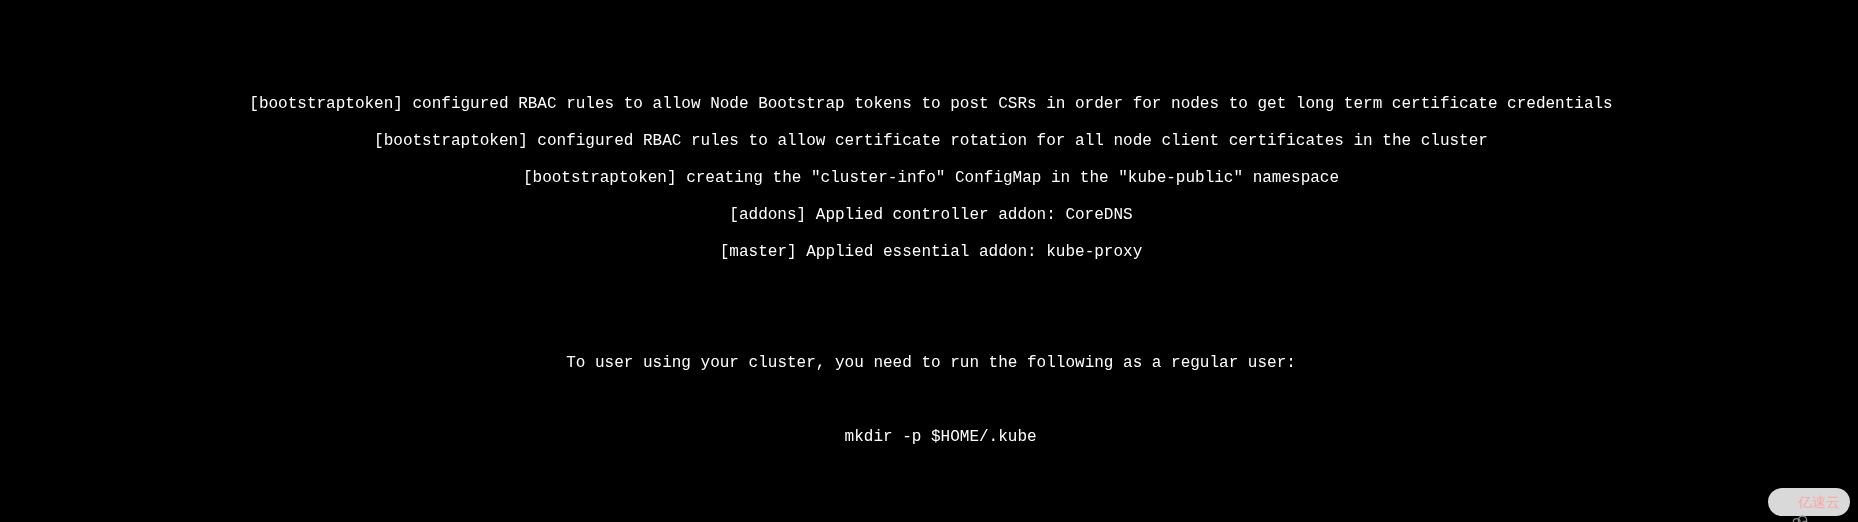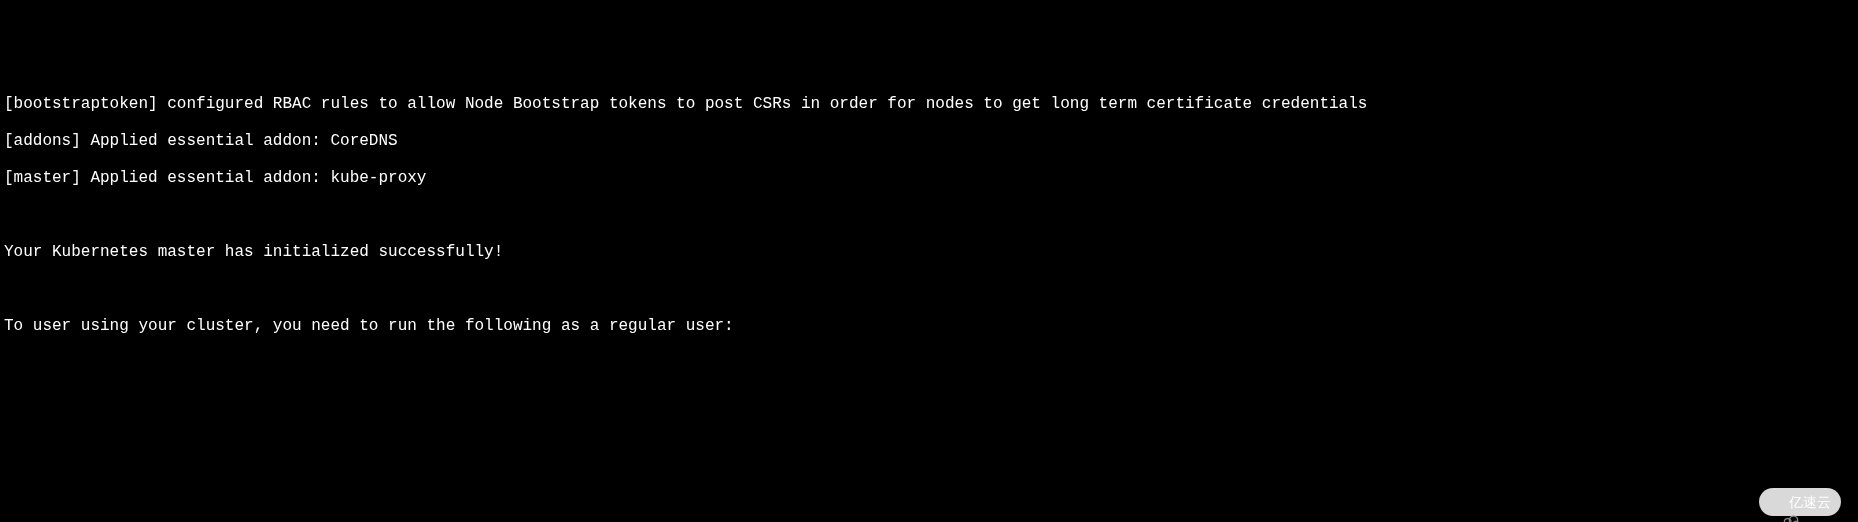--- a/index.html
+++ b/index.html
@@ -18,27 +18,28 @@
       width: 1858px;
       height: 522px;
       position: relative;
       padding-top: 2px;
     }
     .terminal {
       padding-left: 4px;
     }
     .line {
       display: block;
+      text-align: center;
     }
     .watermark {
       position: absolute;
       bottom: 6px;
-      right: 17px;
+      right: 8px;
       background: rgba(255,255,255,0.85);
-      color: #ffffff;
+      color: #fca5a5;
       border-radius: 14px;
       padding: 4px 10px 4px 6px;
       font-family: sans-serif;
       font-size: 14px;
       display: flex;
       align-items: center;
       gap: 4px;
     }
     .watermark-icon {
       width: 20px;
@@ -46,27 +47,29 @@
       display: inline-block;
     }
   </style>
 </head>
 <body>
 
 
 
 <div class="terminal">
 <span class="line">[bootstraptoken] configured RBAC rules to allow Node Bootstrap tokens to post CSRs in order for nodes to get long term certificate credentials</span>
-<span class="line">[addons] Applied essential addon: CoreDNS</span>
+<span class="line">[bootstraptoken] configured RBAC rules to allow certificate rotation for all node client certificates in the cluster</span>
+<span class="line">[bootstraptoken] creating the "cluster-info" ConfigMap in the "kube-public" namespace</span>
+<span class="line">[addons] Applied controller addon: CoreDNS</span>
 <span class="line">[master] Applied essential addon: kube-proxy</span>
 <span class="line">&nbsp;</span>
-<span class="line">Your Kubernetes master has initialized successfully!</span>
 <span class="line">&nbsp;</span>
 <span class="line">To user using your cluster, you need to run the following as a regular user:</span>
 <span class="line">&nbsp;</span>
+<span class="line">  mkdir -p $HOME/.kube</span>
 
 
 
 
 
 
 
 
 
 

